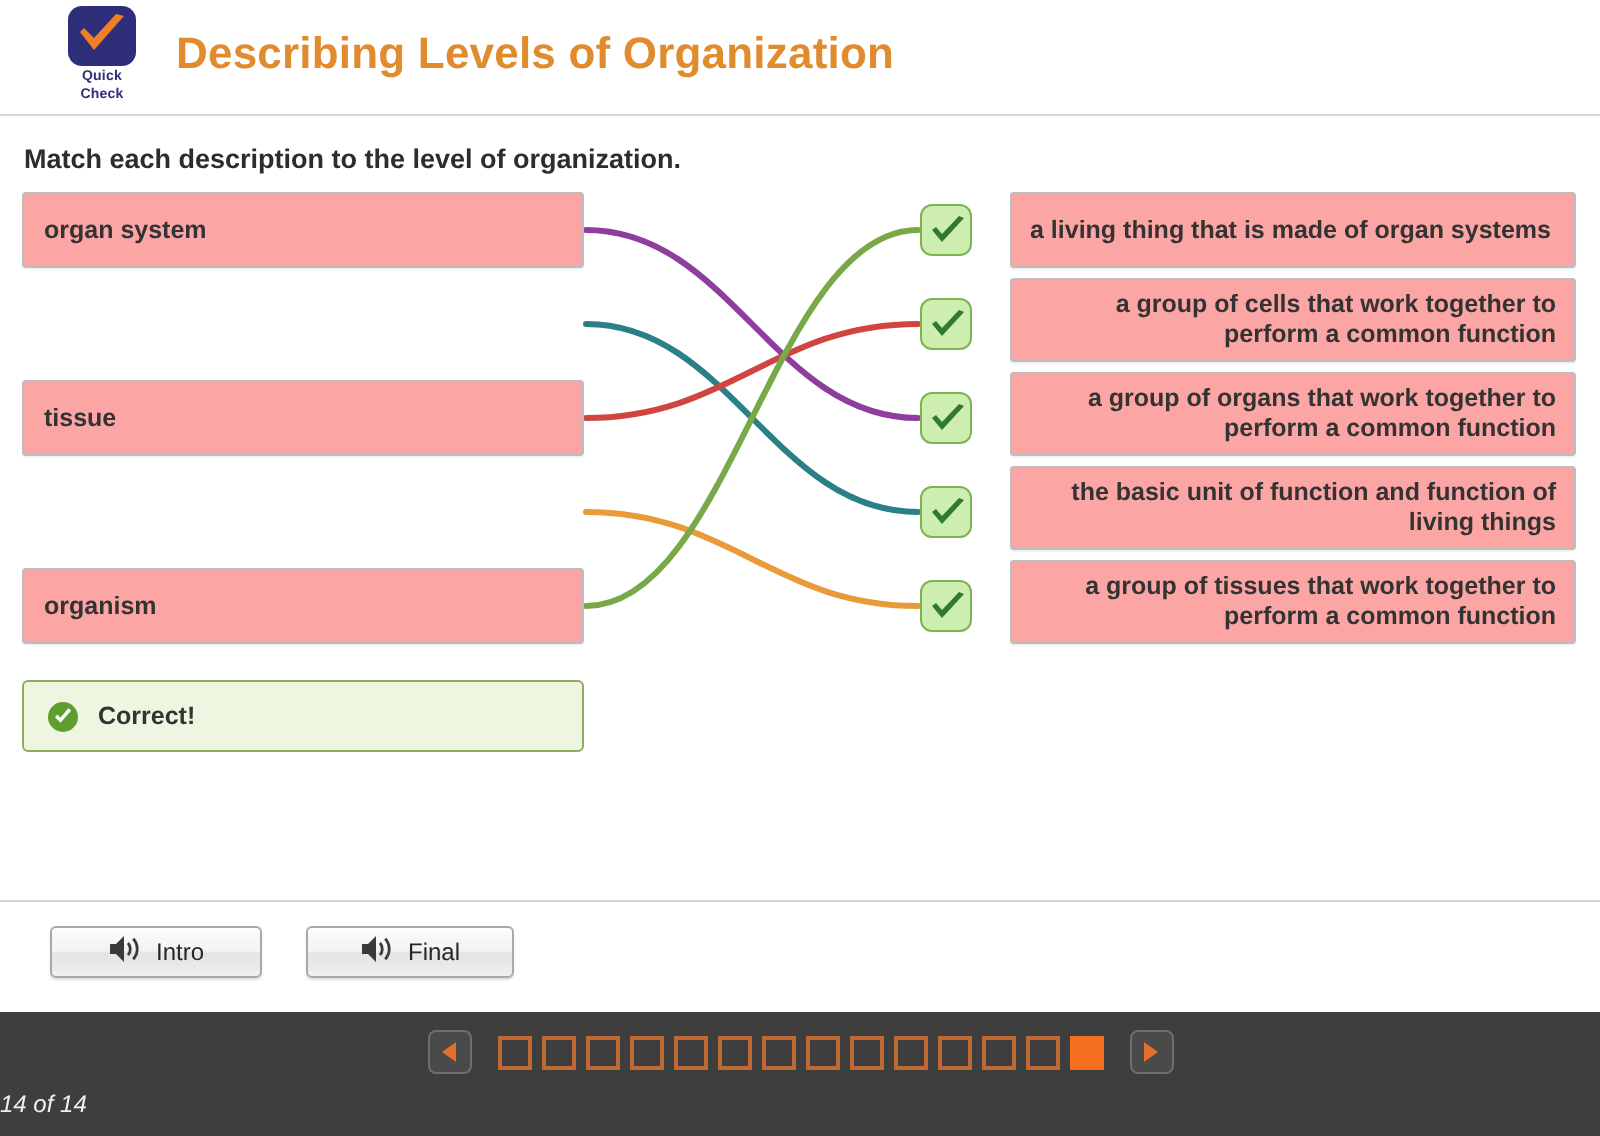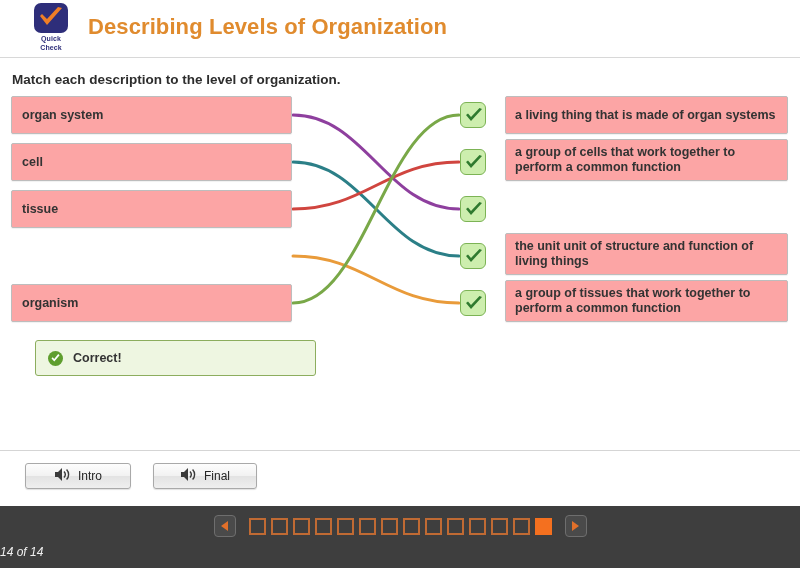--- a/index.html
+++ b/index.html
@@ -78,21 +78,21 @@
     padding: 0 10px;
     font-size: 12.5px;
     color: #333333;
   }
   .left-box { left: 11px; width: 281px; height: 38px; }
   .right-box {
     left: 505px; width: 283px; min-height: 38px;
     line-height: 15px;
     padding: 0 9px;
   }
-  .right-box span { display: block; }
+  .right-box span { display: block; text-align: right; }
 
   .check-chip {
     position: absolute;
     left: 460px;
     width: 26px; height: 26px;
     box-sizing: border-box;
     background: #cdeeae;
     border: 1px solid #7cb355;
     border-radius: 6px;
   }
@@ -107,21 +107,20 @@
     width: 281px; height: 36px;
     box-sizing: border-box;
     background: #eef6e1;
     border: 1px solid #8cad5e;
     border-radius: 3px;
     display: flex;
     align-items: center;
     padding: 0 12px;
     font-size: 12.5px;
     color: #333333;
-    margin-left: 24px;
   }
   .feedback .fb-icon { margin-right: 10px; display: flex; }
 
   
   .toolbar {
     position: absolute;
     left: 0; top: 450px;
     width: 800px; height: 56px;
     background: #ffffff;
     border-top: 1px solid #d5d5d5;
@@ -231,23 +230,20 @@
         <path d="M293,21 C365,21 387,115 459,115" stroke="#8e3f9e" stroke-width="3" fill="none" stroke-linecap="round"></path>
         <path d="M293,68 C365,68 387,162 459,162" stroke="#2b7f87" stroke-width="3" fill="none" stroke-linecap="round"></path>
         <path d="M293,115 C365,115 387,68 459,68" stroke="#d0453f" stroke-width="3" fill="none" stroke-linecap="round"></path>
         <path d="M293,162 C365,162 387,209 459,209" stroke="#e99b3a" stroke-width="3" fill="none" stroke-linecap="round"></path>
         <path d="M293,209 C365,209 387,21 459,21" stroke="#79a848" stroke-width="3" fill="none" stroke-linecap="round"></path>
       </svg>
 
     <div class="opt-box left-box" style="top:2px">
         <span>organ system</span>
       </div>
-    <div class="opt-box left-box" style="top:49px">
-        <span>cell</span>
-      </div>
     <div class="opt-box left-box" style="top:96px">
         <span>tissue</span>
       </div>
     <div class="opt-box left-box" style="top:190px">
         <span>organism</span>
       </div>
 
     <div class="check-chip" style="top:8px">
         <svg width="18" height="16" viewBox="0 0 18 16">
           <path d="M1 7 L6 13 L17 1 L14.5 0 L6 9 L3 5.5 Z" fill="#2f7a2f"></path>
@@ -273,22 +269,25 @@
           <path d="M1 7 L6 13 L17 1 L14.5 0 L6 9 L3 5.5 Z" fill="#2f7a2f"></path>
         </svg>
       </div>
 
     <div class="opt-box right-box" style="top:2px;height:38px">
         <span>a living thing that is made of organ systems</span>
       </div>
     <div class="opt-box right-box" style="top:45px;height:42px">
         <span>a group of cells that work together to perform a common function</span>
       </div>
+    <div class="opt-box right-box" style="top:92px;height:42px">
+        <span>a group of organs that work together to perform a common function</span>
+      </div>
     <div class="opt-box right-box" style="top:139px;height:42px">
-        <span>the unit unit of structure and function of living things</span>
+        <span>the basic unit of function and function of living things</span>
       </div>
     <div class="opt-box right-box" style="top:186px;height:42px">
         <span>a group of tissues that work together to perform a common function</span>
       </div>
   </div>
 
   <div class="feedback">
     <span class="fb-icon">
       <svg width="15" height="15" viewBox="0 0 15 15">
         <circle cx="7.5" cy="7.5" r="7.5" fill="#5f9e2e"></circle>

